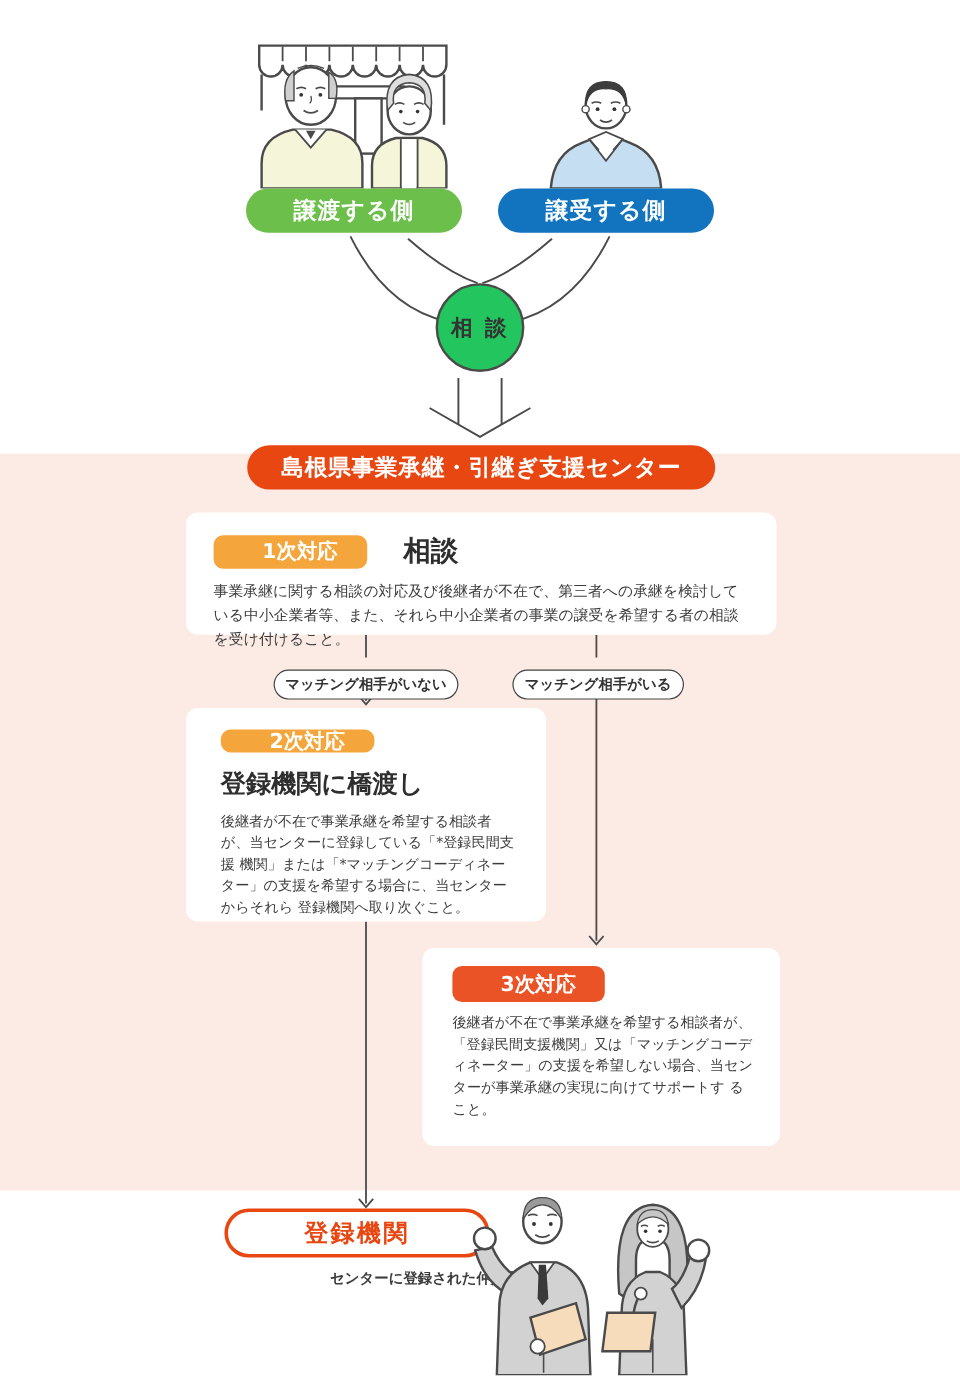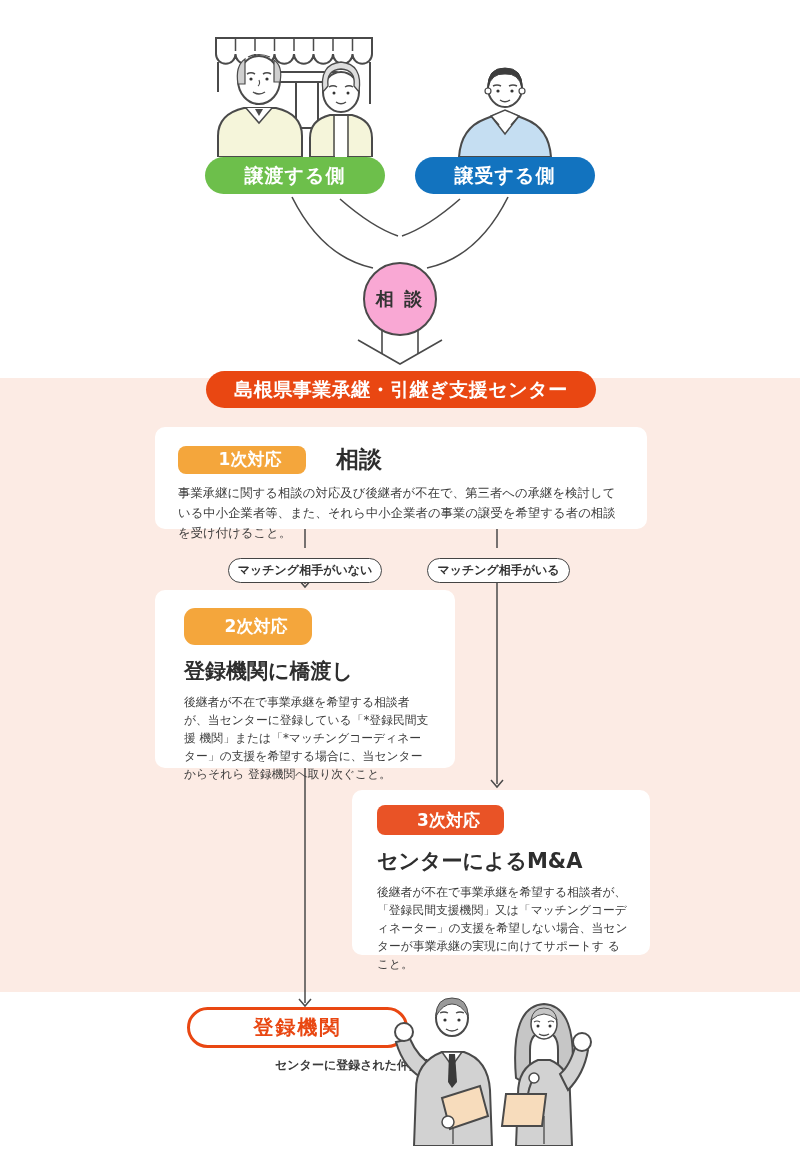--- a/index.html
+++ b/index.html
@@ -17,22 +17,22 @@
   .actor-pill{
     width:180px;height:37px;border-radius:19px;
     display:flex;align-items:center;justify-content:center;
     color:#fff;font-size:19px;font-weight:700;letter-spacing:1px;font-family:Liberation Serif, serif;
   }
   #transferor-pill{left:205px;top:157px;background:#6dbf4b;}
   #transferee-pill{left:415px;top:157px;background:#1273bf;}
 
   
   #consult-circle{
-    left:363px;top:262px;width:70px;height:70px;border-radius:50%;
-    background:#f9a8d4;border:2px solid #4a4a4a;
+    left:363px;top:236px;width:70px;height:70px;border-radius:50%;
+    background:#22c55e;border:2px solid #4a4a4a;
     display:flex;align-items:center;justify-content:center;
     font-size:18px;font-weight:600;color:#333;letter-spacing:2px;
   }
 
   
   #center-banner{
     left:206px;top:371px;width:390px;height:37px;border-radius:19px;
     background:#e94712;display:flex;align-items:center;justify-content:center;
     color:#fff;font-size:19px;font-weight:700;letter-spacing:0.5px;
   }
@@ -50,21 +50,21 @@
   .badge.orange{background:#f4a63c;}
   .badge.red{background:#e95326;}
 
   #card-primary .head-row{display:flex;align-items:center;gap:30px;margin:17px 0 0 23px;}
   #card-primary .badge{width:112px;height:28px;}
   #card-primary .card-title{font-size:23px;font-weight:700;color:#2e2e2e;}
   #card-primary .card-body{
     margin:9px 20px 0 23px;font-size:12.3px;line-height:1.62;color:#3c3c3c;letter-spacing:0.1px;
   }
 
-  #card-secondary .badge{width:112px;height:37px;margin:18px 0 0 29px;border-radius:11px;}
+  #card-secondary .badge{width:112px;height:19px;margin:18px 0 0 29px;}
   #card-secondary .card-title{margin:12px 0 0 29px;font-size:21px;font-weight:700;color:#2e2e2e;}
   #card-secondary .card-body{margin:9px 22px 0 29px;font-size:11.8px;line-height:1.52;color:#3c3c3c;}
 
   #card-tertiary .badge{width:111px;height:30px;margin:15px 0 0 25px;}
   #card-tertiary .card-title{margin:12px 0 0 25px;font-size:21px;font-weight:700;color:#2e2e2e;}
   #card-tertiary .card-body{margin:9px 20px 0 25px;font-size:11.8px;line-height:1.52;color:#3c3c3c;}
 
   
   .branch-pill{
     background:#fff;border:1.5px solid #444;border-radius:13px;height:23px;
@@ -197,21 +197,20 @@
   </div>
 
   <div id="card-secondary" class="abs card">
     <div class="badge orange">2次対応</div>
     <div class="card-title">登録機関に橋渡し</div>
     <div class="card-body">後継者が不在で事業承継を希望する相談者が、当センターに登録している「*登録民間支援 機関」または「*マッチングコーディネーター」の支援を希望する場合に、当センターからそれら 登録機関へ取り次ぐこと。</div>
   </div>
 
   <div id="card-tertiary" class="abs card">
     <div class="badge red">3次対応</div>
-    <div class="card-title">センターによるM&amp;A</div>
     <div class="card-body">後継者が不在で事業承継を希望する相談者が、「登録民間支援機関」又は「マッチングコーディネーター」の支援を希望しない場合、当センターが事業承継の実現に向けてサポートす ること。</div>
   </div>
 
   <div id="registered-pill" class="abs">
     <span>登録機関</span>
   </div>
   <div id="registered-caption" class="abs">センターに登録された仲介者等</div>
 
   <div class="abs" style="left:388px;top:986px;width:220px;height:160px;">
     <svg width="220" height="160" viewBox="0 0 220 160">

